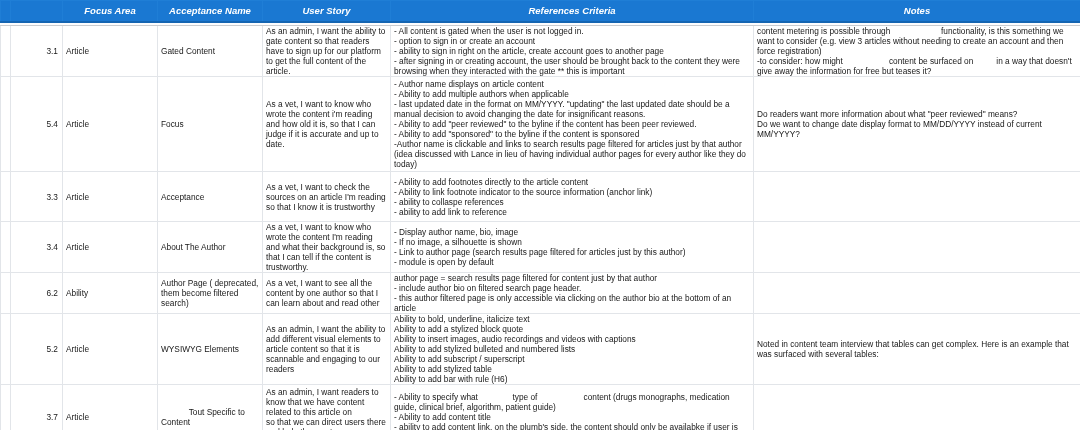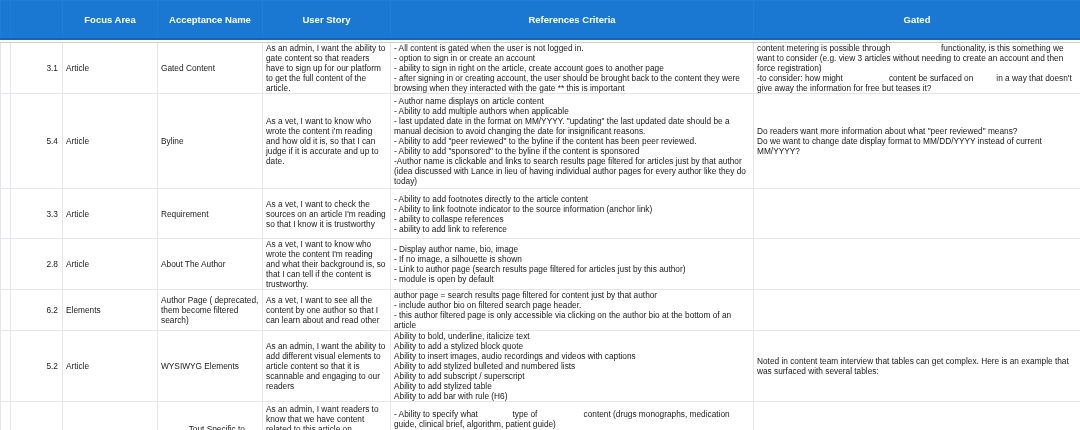--- a/index.html
+++ b/index.html
@@ -9,22 +9,22 @@
   }
   table.sheet {
     border-collapse:collapse; table-layout:fixed; width:1080px;
   }
   .sheet td, .sheet th {
     border:1px solid #e2e5e9; padding:0 3px; overflow:hidden;
     vertical-align:middle; box-sizing:border-box;
   }
   .sheet thead th {
     background:#1a78d2; color:#ffffff; font-size:9.5px; font-weight:bold;
-    text-align:center; height:38px; border:1px solid #1f7ed6;
-    border-bottom:2px solid #1465b2; padding:0 2px;
+    text-align:center; height:21px; border:1px solid #1f7ed6;
+    border-bottom:2px solid #1465b2; padding:0 2px;font-style:italic;
   }
   .sheet tr.freeze td {
     border:none; border-bottom:1px solid #c9ccd0; height:4px; background:#fdfdfe;
     padding:0;
   }
   .sheet tbody td {
     font-size:8.3px; line-height:10px; color:#181818; background:#ffffff;
   }
   .mltext { white-space:pre-wrap; word-wrap:break-word; }
   td.num { text-align:right; padding-right:4px; }
@@ -54,21 +54,21 @@
       <col class="c-notes">
   </colgroup>
   <thead>
     <tr>
       <th></th>
       <th></th>
       <th>Focus Area</th>
       <th>Acceptance Name</th>
       <th>User Story</th>
       <th>References Criteria</th>
-      <th>Gated</th>
+      <th>Notes</th>
     </tr>
     <tr class="freeze">
         <td colspan="7"></td>
       </tr>
   </thead>
   <tbody>
     <tr class="r1">
       <td class="gutter"></td>
       <td class="num">3.1</td>
       <td>Article</td>
@@ -87,21 +87,21 @@
       <td>
           <div class="mltext">content metering is possible through                      functionality, is this something we want to consider (e.g. view 3 articles without needing to create an account and then force registration)
 -to consider: how might                    content be surfaced on          in a way that doesn't give away the information for free but teases it?</div>
         </td>
     </tr>
     <tr class="r2">
       <td class="gutter"></td>
       <td class="num">5.4</td>
       <td>Article</td>
       <td>
-          <div class="mltext">Byline</div>
+          <div class="mltext">Focus</div>
         </td>
       <td>
           <div class="mltext">As a vet, I want to know who wrote the content i'm reading and how old it is, so that I can judge if it is accurate and up to date.</div>
         </td>
       <td>
           <div class="mltext">- Author name displays on article content
 - Ability to add multiple authors when applicable
 - last updated date in the format on MM/YYYY. "updating" the last updated date should be a manual decision to avoid changing the date for insignificant reasons.
 - Ability to add "peer reviewed" to the byline if the content has been peer reviewed.
 - Ability to add "sponsored" to the byline if the content is sponsored
@@ -110,59 +110,59 @@
       <td>
           <div class="mltext">Do readers want more information about what "peer reviewed" means?
 Do we want to change date display format to MM/DD/YYYY instead of current MM/YYYY?</div>
         </td>
     </tr>
     <tr class="r3">
       <td class="gutter"></td>
       <td class="num">3.3</td>
       <td>Article</td>
       <td>
-          <div class="mltext">Requirement</div>
+          <div class="mltext">Acceptance</div>
         </td>
       <td>
           <div class="mltext">As a vet, I want to check the sources on an article I'm reading so that I know it is trustworthy</div>
         </td>
       <td>
           <div class="mltext">- Ability to add footnotes directly to the article content
 - Ability to link footnote indicator to the source information (anchor link)
 - ability to collaspe references
 - ability to add link to reference</div>
         </td>
       <td>
           <div class="mltext"></div>
         </td>
     </tr>
     <tr class="r4">
       <td class="gutter"></td>
-      <td class="num">2.8</td>
+      <td class="num">3.4</td>
       <td>Article</td>
       <td>
           <div class="mltext">About The Author</div>
         </td>
       <td>
           <div class="mltext">As a vet, I want to know who wrote the content I'm reading and what their background is, so that I can tell if the content is trustworthy.</div>
         </td>
       <td>
           <div class="mltext">- Display author name, bio, image
 - If no image, a silhouette is shown
 - Link to author page (search results page filtered for articles just by this author)
 - module is open by default</div>
         </td>
       <td>
           <div class="mltext"></div>
         </td>
     </tr>
     <tr class="r5">
       <td class="gutter"></td>
       <td class="num">6.2</td>
-      <td>Elements</td>
+      <td>Ability</td>
       <td>
           <div class="mltext">Author Page ( deprecated, them become filtered search)</div>
         </td>
       <td>
           <div class="mltext">As a vet, I want to see all the content by one author so that I can learn about and read other</div>
         </td>
       <td>
           <div class="mltext">author page = search results page filtered for content just by that author
 - include author bio on filtered search page header.
 - this author filtered page is only accessible via clicking on the author bio at the bottom of an article</div>

